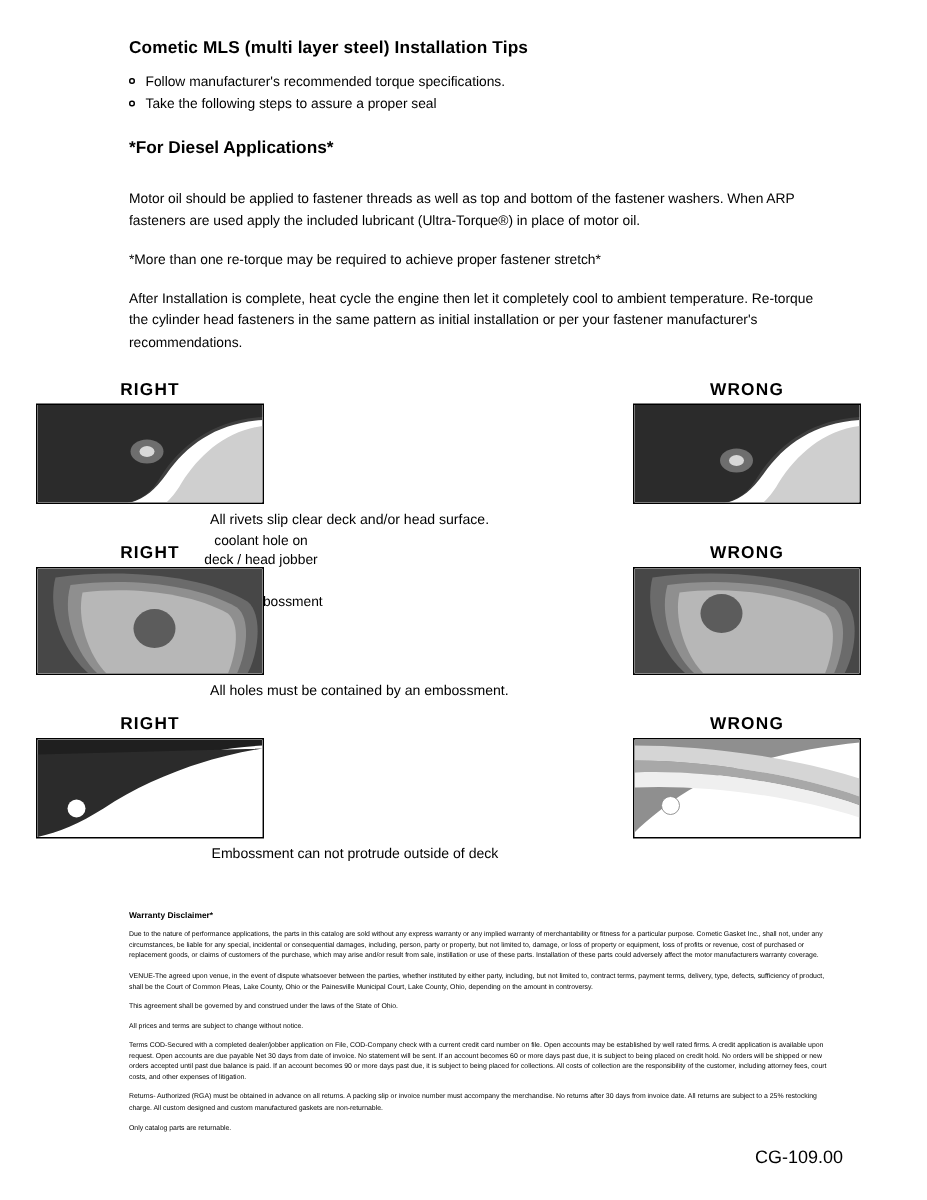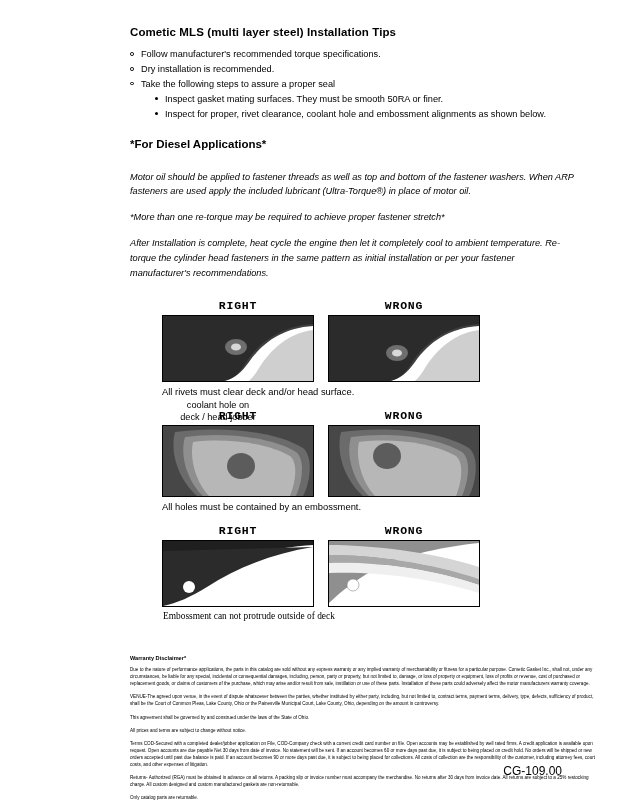--- a/index.html
+++ b/index.html
@@ -13,21 +13,21 @@
     font-family: "Liberation Sans", sans-serif;
     color: #000000;
     position: relative;
     overflow: hidden;
   }
   .page {
     position: relative;
     width: 618px;
     height: 800px;
     box-sizing: border-box;
-    padding: 26px 44px 0 68px;
+    padding: 26px 44px 0 24px;
     border-radius: 18px;
   }
   h1.title {
     font-size: 11.5px;
     font-weight: bold;
     margin: 0 0 9px 62px;
     letter-spacing: 0.1px;
   }
   .bullet-list {
     margin: 0 0 0 62px;
@@ -73,35 +73,33 @@
   h2.subtitle {
     font-size: 11.5px;
     font-weight: bold;
     margin: 16px 0 20px 62px;
   }
   p.body {
     margin: 0 0 0 62px;
     font-size: 9.2px;
     line-height: 1.62;
     max-width: 470px;
-    font-style: italic;
   }
   p.body.gap {
     margin-top: 11px;
   }
   
   .figures {
     margin: 18px 0 0 0;
     position: relative;
   }
   .fig-row {
     display: flex;
-    justify-content: center;
+    justify-content: space-between;
     gap: 14px;
-    font-family: Liberation Mono, monospace;
   }
   .fig-col {
     width: 152px;
   }
   .fig-label {
     text-align: center;
     font-size: 11.5px;
     font-weight: bold;
     letter-spacing: 0.8px;
     margin-bottom: 3px;
@@ -124,21 +122,20 @@
     margin: 4px 0 0 0;
     text-align: left;
     padding-left: 0;
   }
   .cap-wrap {
     width: 318px;
     margin: 4px auto 0 auto;
   }
   .cap-wrap.indent {
     padding-left: 2px;
-    font-family: Liberation Serif, serif;
   }
   
   .callouts {
     position: absolute;
     left: 75px;
     top: 100px;
     width: 150px;
     font-size: 9.2px;
     text-align: center;
   }
@@ -170,26 +167,21 @@
 </style>
 </head>
 <body>
 
 <div class="page">
 
   <h1 class="title">Cometic MLS (multi layer steel) Installation Tips</h1>
 
   <ul class="bullet-list">
     <li><span class="hollow"></span><span>Follow manufacturer's recommended torque specifications.</span></li>
-    <li><span class="hollow"></span><span>Dry installation is recommended.</span></li>
     <li><span class="hollow"></span><span>Take the following steps to assure a proper seal</span>
-      <ul class="sub-list">
-        <li><span class="solid"></span><span>Inspect gasket mating surfaces.  They must be smooth 50RA or finer.</span></li>
-        <li><span class="solid"></span><span>Inspect for proper, rivet clearance, coolant hole and embossment alignments as shown below.</span></li>
-      </ul>
     </li>
   </ul>
 
   <h2 class="subtitle">*For Diesel Applications*</h2>
   <p class="body">Motor oil should be applied to fastener threads as well as top and bottom of the fastener washers. When ARP fasteners are used apply the included lubricant (Ultra-Torque®) in place of motor oil.</p>
   <p class="body gap">*More than one re-torque may be required to achieve proper fastener stretch*</p>
   <p class="body gap">After Installation is complete, heat cycle the engine then let it completely cool to ambient temperature. Re-torque the cylinder head fasteners in the same pattern as initial installation or per your fastener manufacturer's recommendations.</p>
 
   <div class="figures">
 
@@ -223,21 +215,21 @@
             <path d="M0,0 L150,0 L150,10 C120,12 100,26 86,46 C78,57 72,62 62,65 L0,65 Z" fill="#3f3f3f"></path>
             <path d="M0,0 L150,0 L150,8 C118,10 96,26 82,48 C76,58 70,63 60,65 L0,65 Z" fill="#2b2b2b"></path>
             <ellipse cx="68" cy="37" rx="11" ry="8" fill="#6e6e6e"></ellipse>
             <ellipse cx="68" cy="37" rx="5" ry="3.6" fill="#d8d8d8"></ellipse>
             <path d="M150,14 C126,17 108,33 96,52 C92,59 89,62 86,65 L150,65 Z" fill="#cfcfcf"></path>
           </svg>
         </div>
       </div>
     </div>
     <div class="cap-wrap">
-      <div class="caption">All rivets must clear deck and/or head surface.</div>
+      <div class="caption">All rivets slip clear deck and/or head surface.</div>
     </div>
 
     <div class="fig-row" style="margin-top:12px;">
       <div class="fig-col">
         <div class="fig-label">RIGHT</div>
         <div class="fig-box tall">
           <svg width="150" height="70" viewBox="0 0 150 70">
             <rect x="0" y="0" width="150" height="70" fill="#ffffff"></rect>
             <path d="M0,0 L150,0 L150,70 L0,70 Z" fill="#474747"></path>
             <path d="M12,6 C55,0 110,4 140,22 C150,30 148,55 140,70 L34,70 C18,56 6,30 12,6 Z" fill="#6b6b6b"></path>

